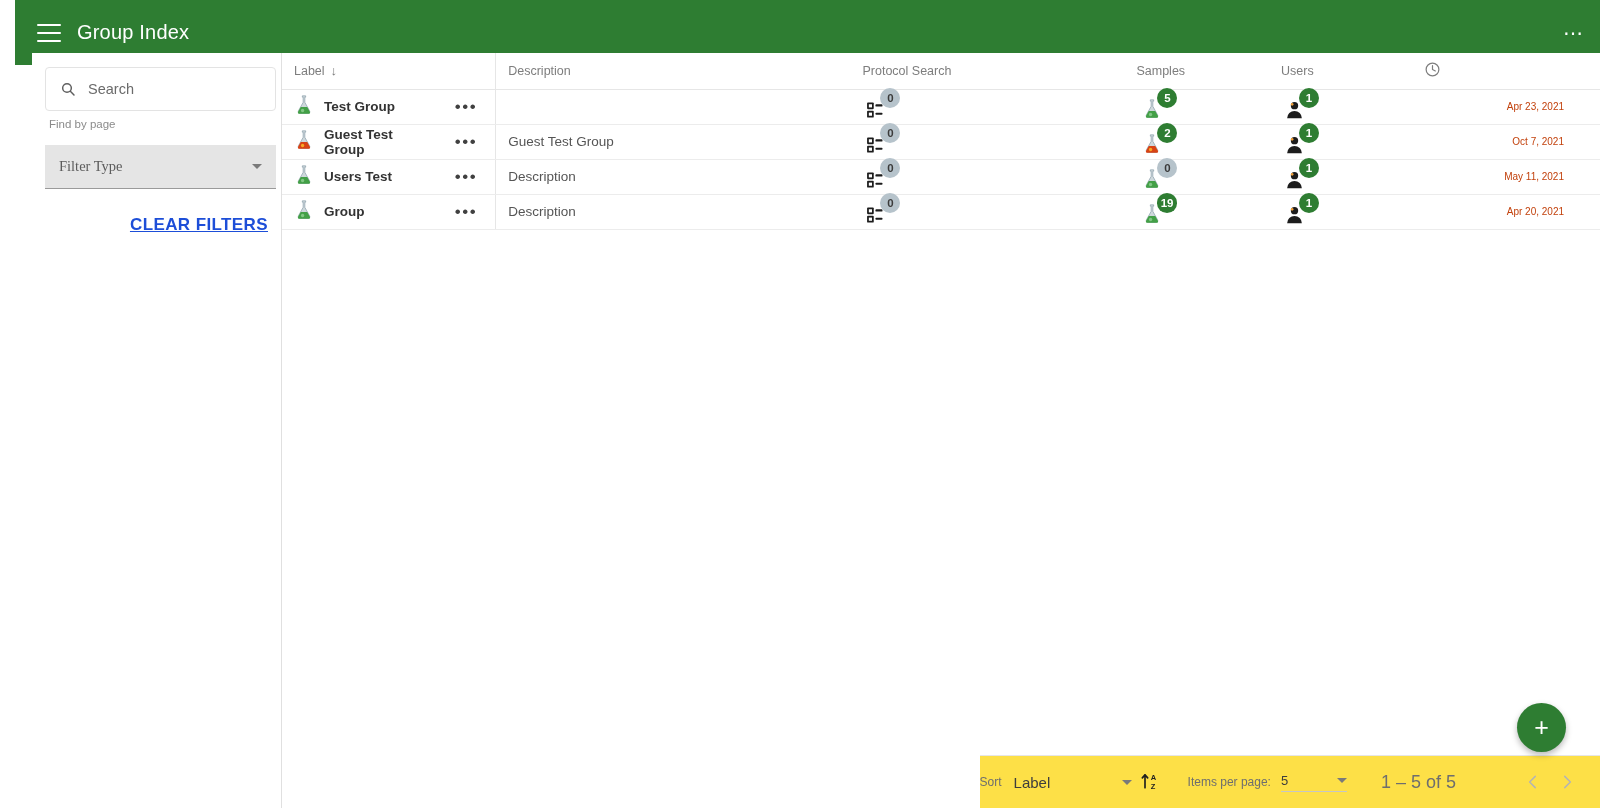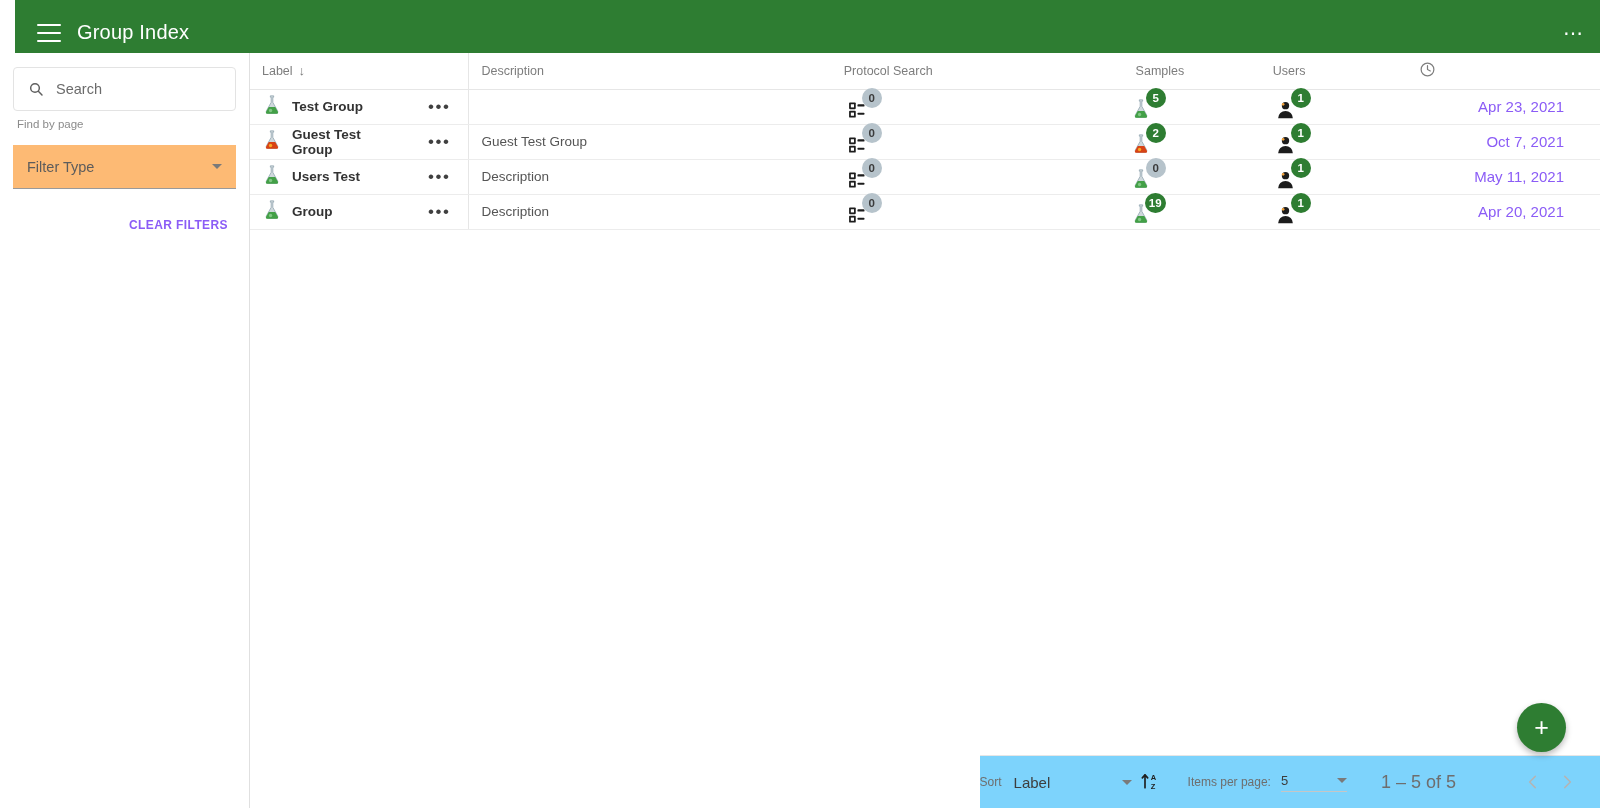--- a/index.html
+++ b/index.html
@@ -39,22 +39,23 @@
     position: absolute; top: 53px; left: 0;
     width: 1600px; height: 755px;
     display: flex;
   }
 
   
   .sidebar {
     width: 250px; height: 100%;
     background: #ffffff;
     border-right: 1px solid #e0e0e0;
-    padding: 14px 13px 0 13px;
+    padding: 14px 5px 0 13px;
     position: relative;
+    margin-left: 32px;
   }
   .search-box {
     height: 44px;
     border: 1px solid #e3e3e3;
     border-radius: 4px;
     display: flex; align-items: center;
     padding: 0 14px;
     background: #fff;
   }
   .search-icon { margin-right: 10px; display: flex; align-items: center; }
@@ -64,41 +65,42 @@
     background: transparent;
   }
   .search-input::placeholder { color: #6b6b6b; }
   .hint {
     font-size: 11.5px; color: #8b8b8b;
     margin: 7px 0 0 4px;
   }
   .select-field {
     margin-top: 15px;
     height: 44px;
-    background: #fdba74;
+    background: #e5e5e5;
     border-bottom: 1px solid #9a9a9a;
     display: flex; align-items: center; justify-content: space-between;
     padding: 0 14px;
     cursor: pointer;
+    font-family: Liberation Serif, serif;
   }
   .select-label { font-size: 14.5px; color: #5c5c5c; }
   .caret {
     width: 0; height: 0;
     border-left: 5px solid transparent;
     border-right: 5px solid transparent;
     border-top: 5px solid #7a7a7a;
   }
   .clear-filters {
     margin-top: 26px;
     text-align: right;
     padding-right: 8px;
   }
   .clear-filters span {
-    color: #8b5cf6; font-size: 12px; font-weight: 600;
-    letter-spacing: .4px; cursor: pointer;
+    color: #1d4ed8; font-size: 17px; font-weight: 600;
+    letter-spacing: .4px; cursor: pointer; text-decoration: underline;
   }
 
   
   .main {
     flex: 1; height: 100%;
     position: relative;
     background: #fff;
     display: flex; flex-direction: column; align-items: flex-end;
   }
   .table-area { flex: 1; position: relative; overflow: hidden; }
@@ -171,40 +173,40 @@
     min-width: 20px; height: 20px;
     border-radius: 50%;
     color: #fff; font-size: 11.5px; font-weight: 700;
     display: flex; align-items: center; justify-content: center;
     padding: 0 4px;
     z-index: 2;
   }
   .count-badge.zero { background: #b6c3cb; color: #3b3b3b; }
   .count-badge.pos  { background: #2e7d32; color: #ffffff; }
 
-  .date-text { color: #8b5cf6; font-size: 15px; text-align: right; display: block; padding-right: 26px; }
+  .date-text { color: #c2410c; font-size: 10px; text-align: right; display: block; padding-right: 26px; }
 
   
   .fab {
     position: absolute; right: 34px; bottom: 56px;
     width: 49px; height: 49px; border-radius: 50%;
     background: #2e7d32;
     box-shadow: 0 3px 6px rgba(0,0,0,.28);
     display: flex; align-items: center; justify-content: center;
     color: #fff; font-size: 25px; line-height: 1; font-weight: 300;
     cursor: pointer; border: none;
   }
 
   
   .footer {
     height: 53px;
     border-top: 1px solid #e6e6e6;
     display: flex; align-items: center; justify-content: flex-end;
     padding-right: 16px;
-    background: #7dd3fc;
+    background: #fde047;
     font-size: 12.5px; color: #6e6e6e;
   }
   .sort-label { margin-right: 12px; font-size: 12px; color: #6e6e6e; }
   .sort-select {
     width: 118px;
     display: flex; align-items: center; justify-content: space-between;
     font-size: 15px; color: #3d3d3d;
     cursor: pointer;
     margin-right: 6px;
   }
@@ -278,21 +280,21 @@
                 <span class="sort-arrow">↓</span>
               </div>
             </th>
             <th class="col-desc">Description</th>
             <th class="col-proto">
               <div class="th-inner" style="margin-left:24px">
                 <span>Protocol Search</span>
               </div>
             </th>
             <th class="col-samples">
-              <div class="th-inner" style="margin-left:24px">
+              <div class="th-inner" style="margin-left:13px">
                 <span>Samples</span>
               </div>
             </th>
             <th class="col-users">
               <div class="th-inner" style="margin-left:10px">
                 <span>Users</span>
               </div>
             </th>
             <th class="col-date">
               <div class="th-inner" style="margin-left:10px">

